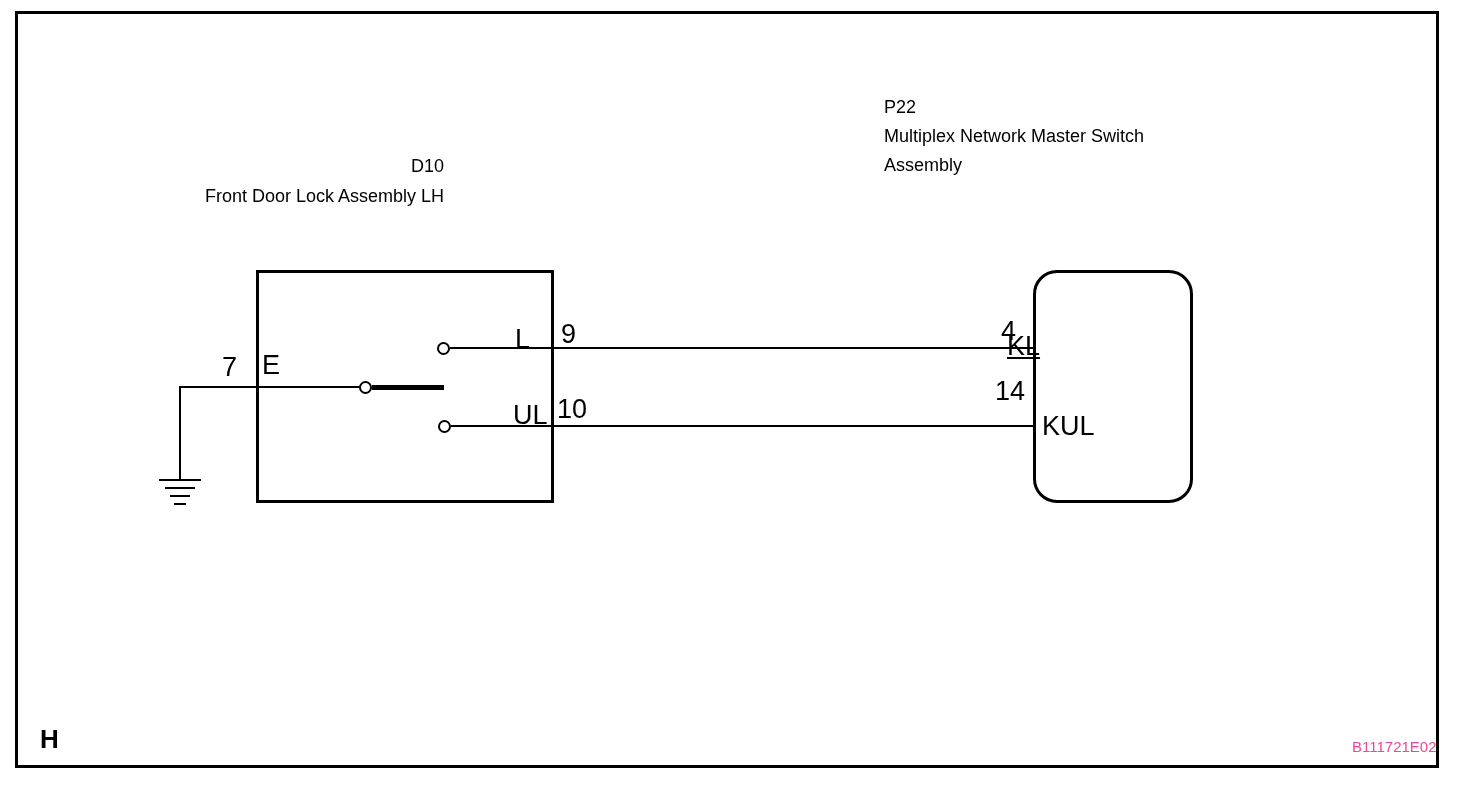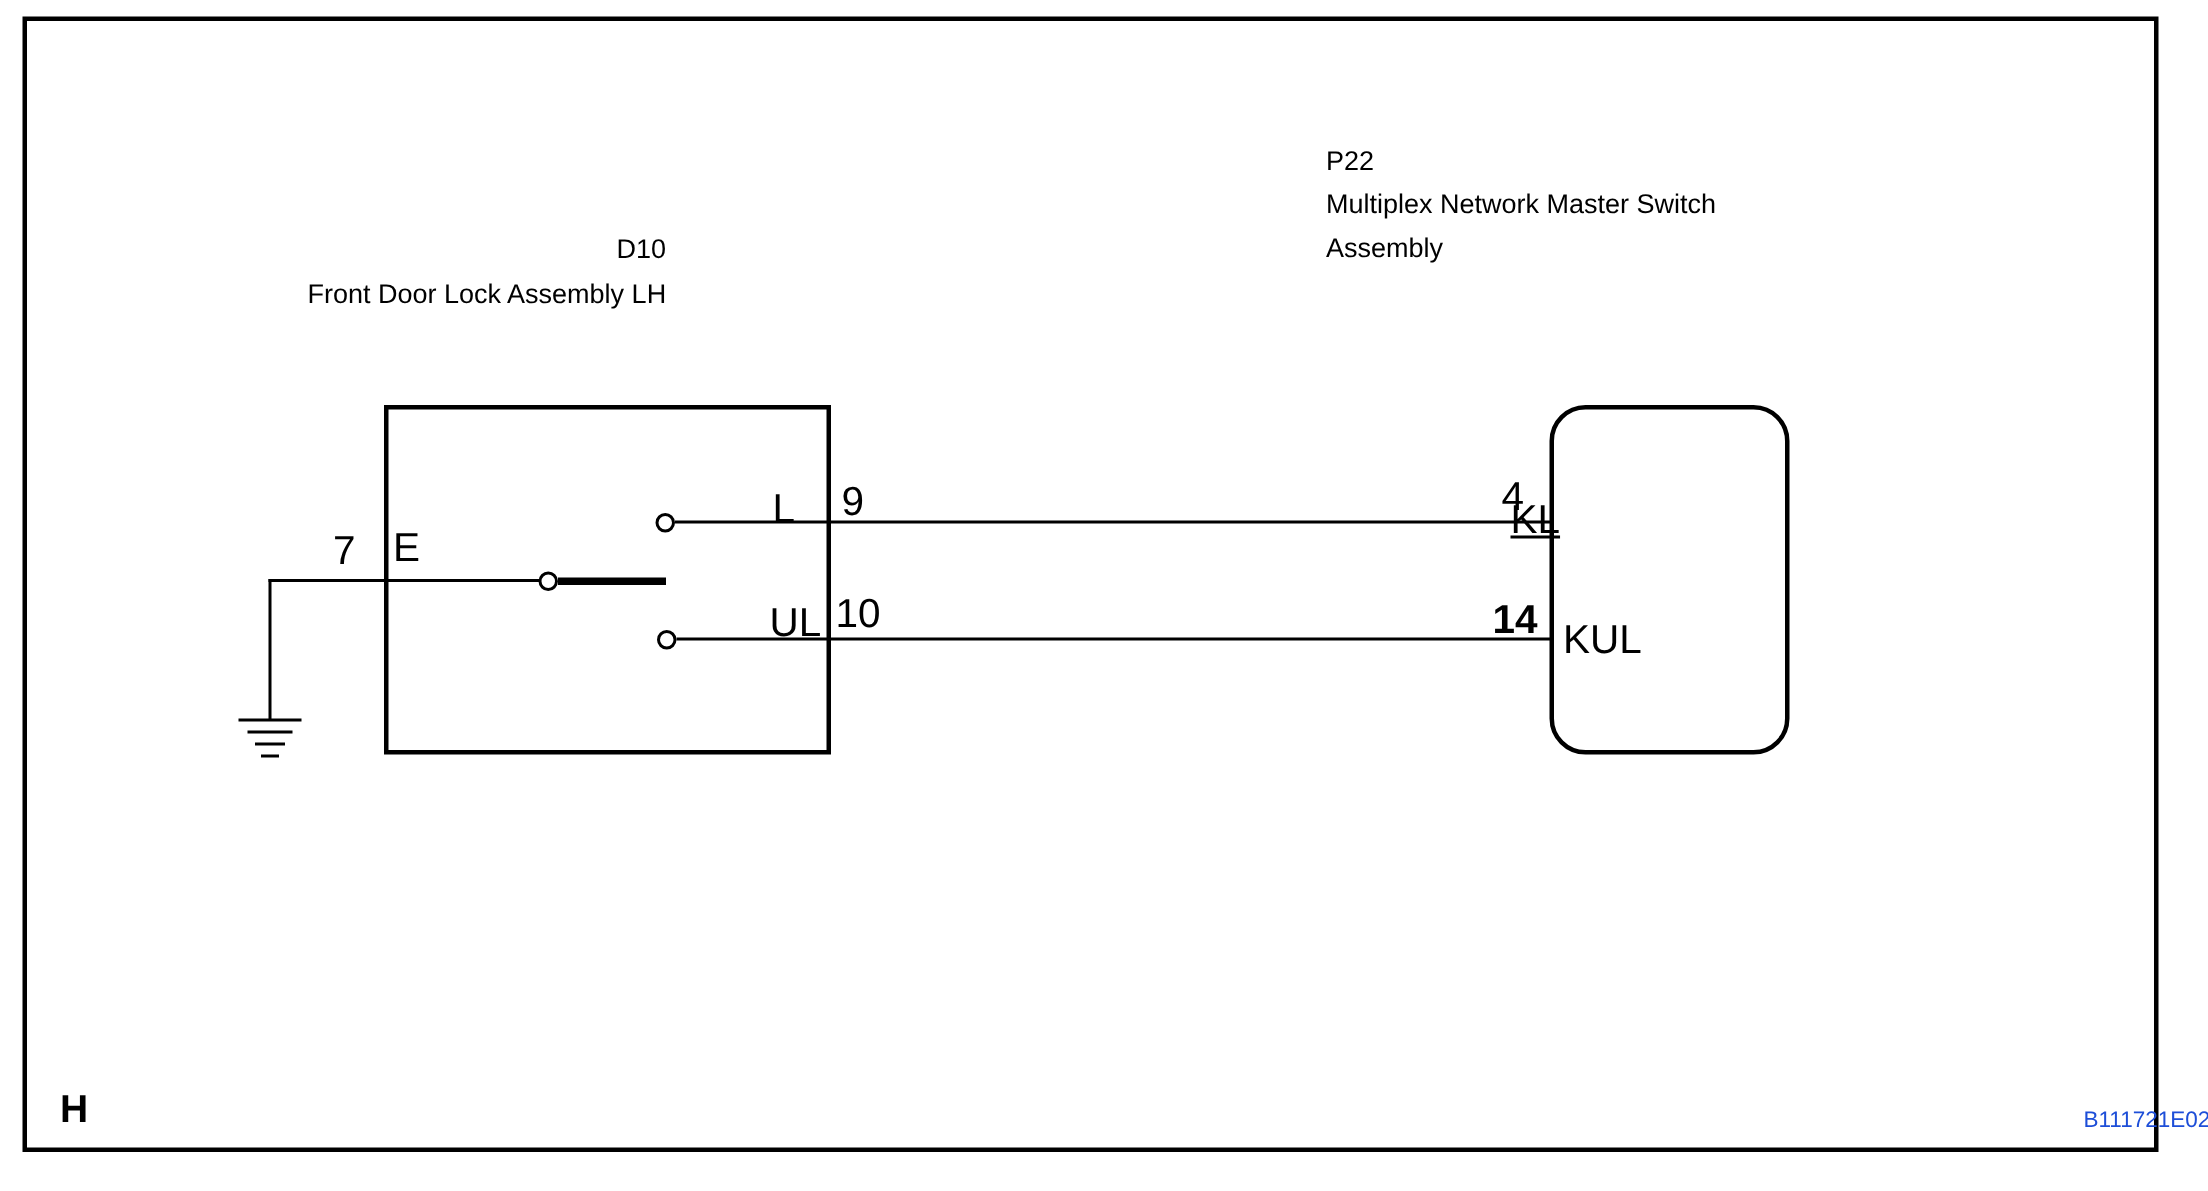--- a/index.html
+++ b/index.html
@@ -81,22 +81,21 @@
     position: absolute;
     left: 40px; top: 724px;
     font-size: 26px;
     font-weight: bold;
     color: #000000;
   }
   .figure-code {
     position: absolute;
     left: 1352px; top: 738px;
     font-size: 15px;
-    color: #1d4ed8;
-    margin-left: 37px;
+    color: #ec4899;
   }
 </style>
 </head>
 <body>
 
 <div class="canvas">
 
   <div class="page-border"></div>
 
   <div class="comp-label" style="left:205px; top:151px;text-align:right;">
@@ -132,19 +131,19 @@
 
   <div class="pin-label" style="left:222px; top:354px;">7</div>
   <div class="pin-label" style="left:262px; top:352px;">E</div>
   <div class="pin-label" style="left:515px; top:326px;">L</div>
   <div class="pin-label" style="left:561px; top:321px;">9</div>
   <div class="pin-label" style="left:513px; top:402px;">UL</div>
   <div class="pin-label" style="left:557px; top:396px;">10</div>
 
   <div class="pin-label" style="left:1001px; top:318px;">4</div>
   <div class="pin-label" style="left:1007px; top:333px;text-decoration:underline;">KL</div>
-  <div class="pin-label" style="left:995px; top:400px;font-weight:bold;">14</div>
+  <div class="pin-label" style="left:995px; top:378px;">14</div>
   <div class="pin-label" style="left:1042px; top:413px;">KUL</div>
 
   <div class="footer-marker">H</div>
   <div class="figure-code">B111721E02</div>
 
 </div>
 
 </body></html>

